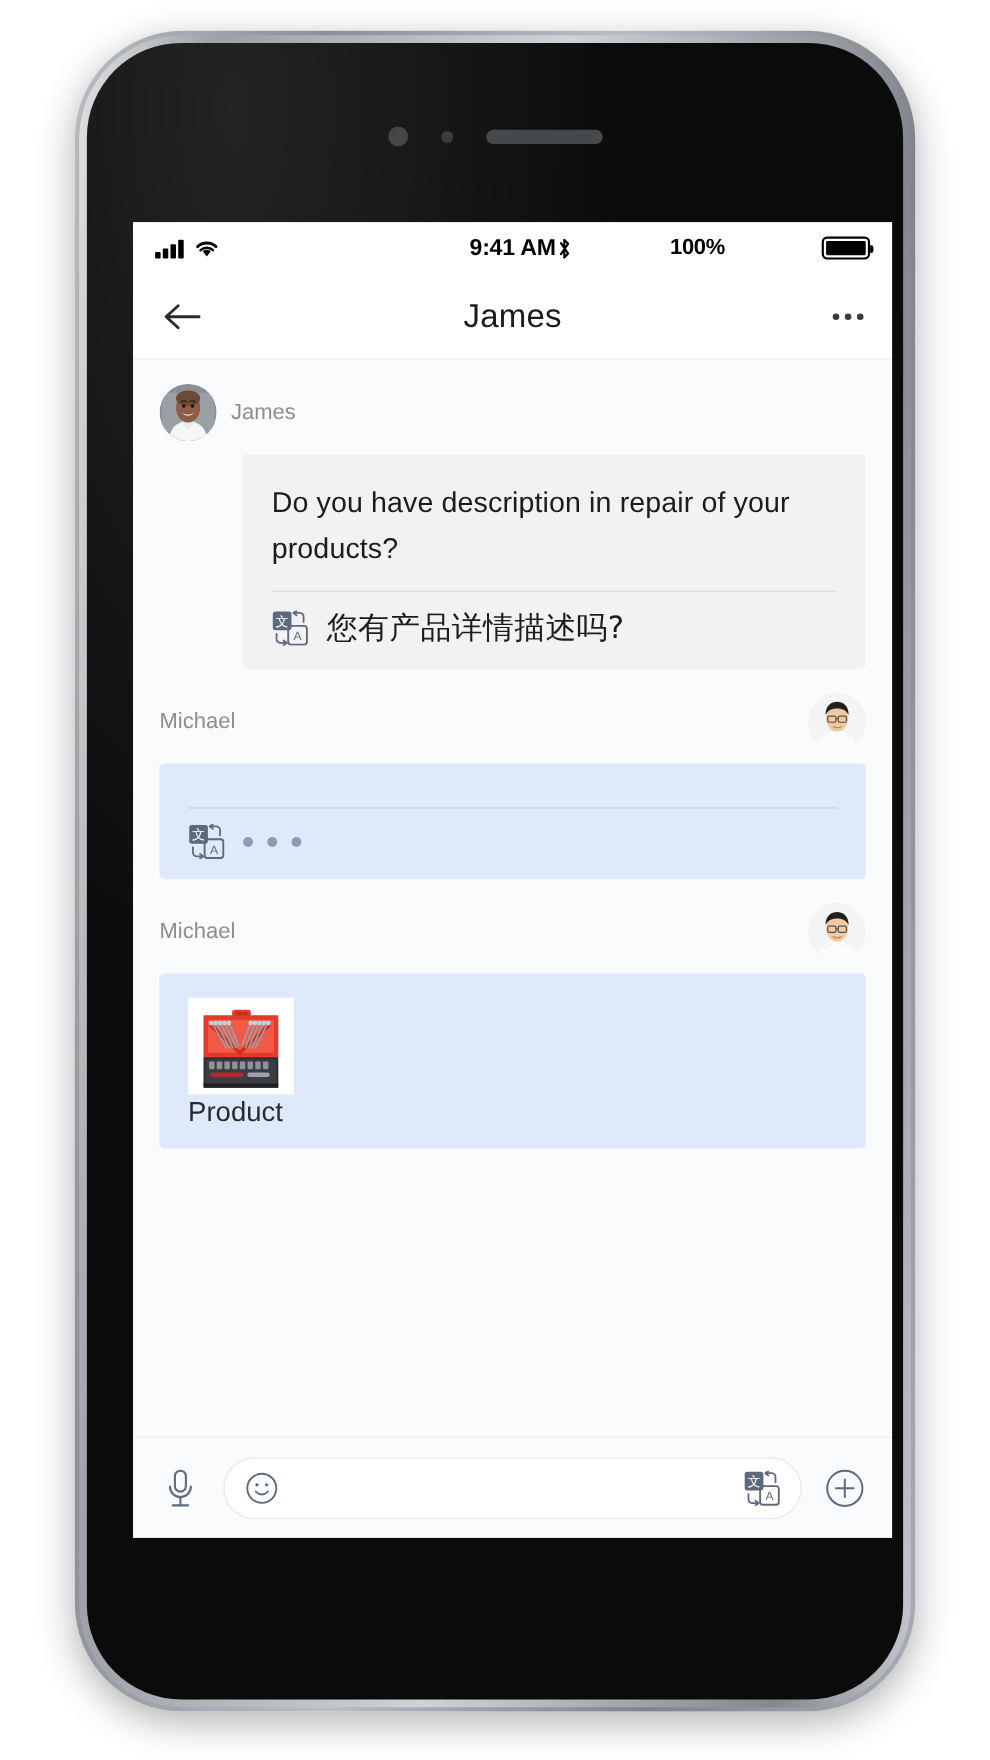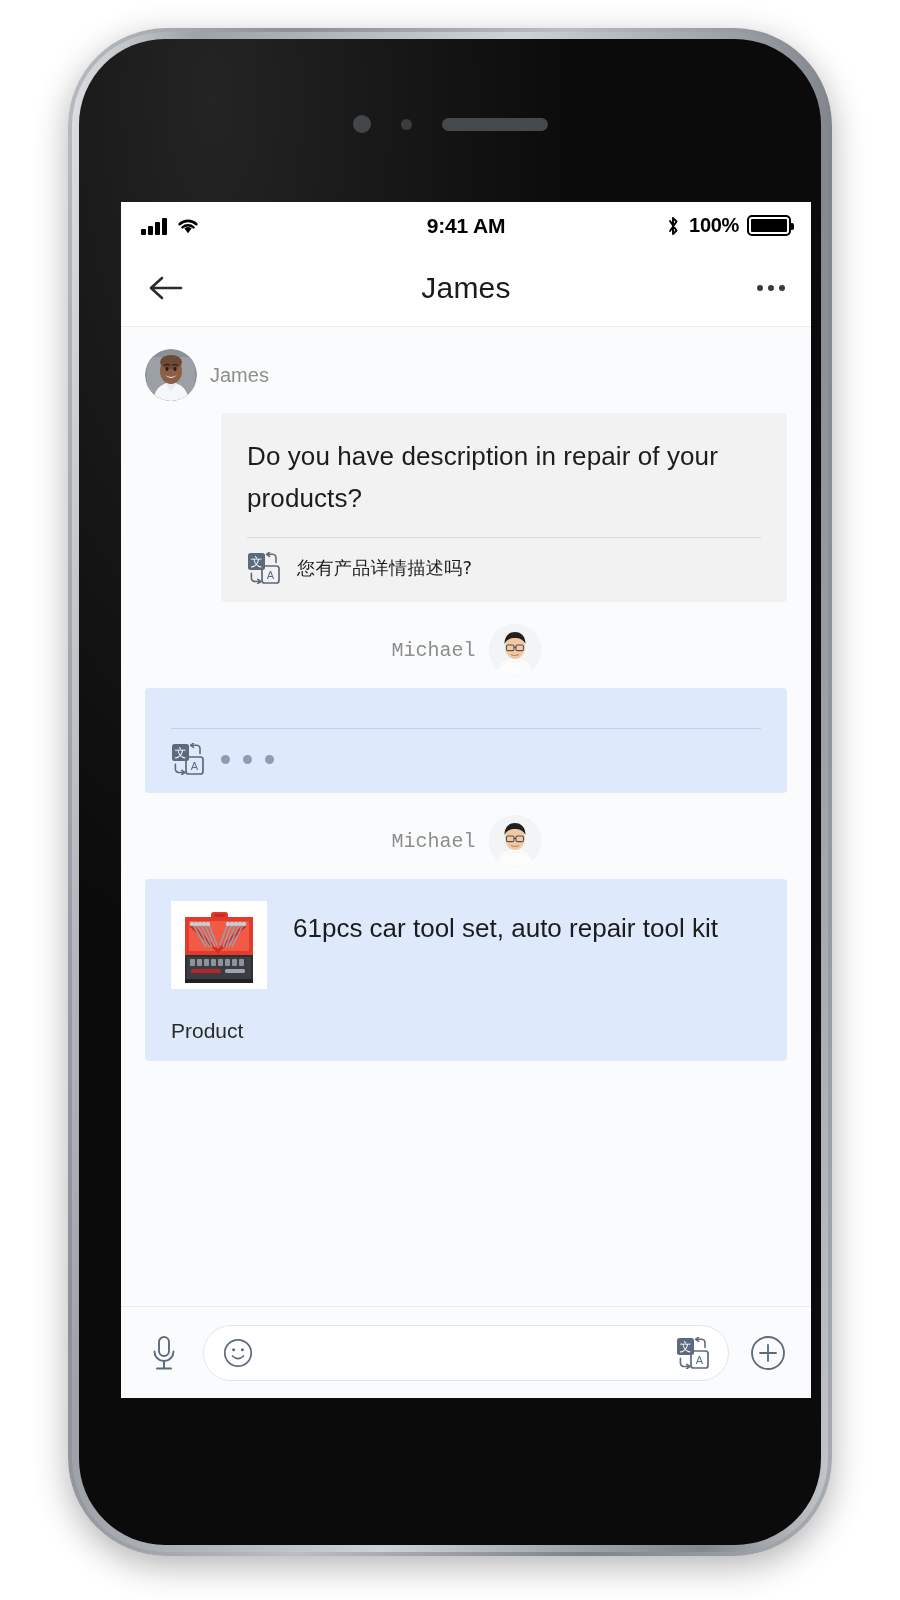--- a/index.html
+++ b/index.html
@@ -124,21 +124,21 @@
     color: #000;
   }
   .sb-left { display: flex; align-items: flex-end; gap: 9px; flex: 1; }
   .signal-bars { display: flex; align-items: flex-end; gap: 2.5px; height: 17px; }
   .signal-bars i { display: block; width: 4.5px; background: #000; border-radius: 1px; }
   .signal-bars i:nth-child(1){ height: 6px; }
   .signal-bars i:nth-child(2){ height: 9px; }
   .signal-bars i:nth-child(3){ height: 13px; }
   .signal-bars i:nth-child(4){ height: 17px; }
   .sb-center { flex: 0 0 auto; font-size: 21px; font-weight: bold; letter-spacing: -0.2px; }
-  .sb-right { flex: 1; display: flex; align-items: center; justify-content: flex-end; gap: 8px; }
+  .sb-right { flex: 1; display: flex; align-items: center; justify-content: space-between; gap: 8px; }
   .battery-pct { font-size: 20px; font-weight: bold; letter-spacing: -0.3px; }
   .battery {
     width: 44px; height: 21px;
     border: 2.5px solid #000;
     border-radius: 5px;
     position: relative;
     box-sizing: border-box;
     padding: 2px;
   }
   .battery::after {
@@ -189,21 +189,21 @@
     overflow: hidden;
   }
 
   .msg-row { margin-bottom: 22px; }
   .msg-head {
     display: flex;
     align-items: center;
     gap: 13px;
     margin-bottom: 12px;
   }
-  .msg-head.right { justify-content: center; font-family: Liberation Mono, monospace; }
+  .msg-head.right { justify-content: space-between; }
   .msg-name { font-size: 20px; color: #8d8d8d; }
 
   .avatar {
     width: 52px; height: 52px;
     border-radius: 50%;
     overflow: hidden;
     flex: 0 0 auto;
     background: #eceef0;
     position: relative;
   }
@@ -225,44 +225,44 @@
 
   .bubble-div {
     height: 1px;
     background: rgba(0,0,0,0.10);
     margin: 18px 0 14px 0;
   }
   .bubble.out .bubble-div { background: rgba(80,110,170,0.20); }
 
   .trans-row { display: flex; align-items: center; gap: 16px; }
   .trans-text {
-    font-size: 18px;
+    font-size: 28px;
     color: #1c1c1c;
     font-family: "DejaVu Sans", sans-serif;
     letter-spacing: 0.4px;
   }
   .dots { display: flex; align-items: center; gap: 13px; }
   .dots i { display:block; width: 9px; height: 9px; border-radius: 50%; background: #8f9bb0; }
 
   
   .tr-icon { width: 34px; height: 32px; flex: 0 0 auto; }
 
   
   .product-card { display: flex; align-items: flex-start; gap: 26px; }
   .product-left { width: 96px; flex: 0 0 auto; }
   .product-thumb {
     width: 96px; height: 88px;
     background: #ffffff;
     overflow: hidden;
     position: relative;
   }
   .product-label {
-    font-size: 21px;
+    font-size: 25px;
     color: #2b2b2b;
-    margin-top: 30px;
+    margin-top: 2px;
     text-align: left;
   }
   .product-title {
     font-size: 26px;
     line-height: 1.62;
     color: #1c1c1c;
     padding-top: 6px;
   }
 
   
@@ -533,21 +533,20 @@
                         <rect x="61" y="58" width="5" height="7" rx="1"></rect>
                         <rect x="68" y="58" width="5" height="7" rx="1"></rect>
                       </g>
                       <rect x="20" y="68" width="30" height="4" rx="1.6" fill="#b5272a"></rect>
                       <rect x="54" y="68" width="20" height="4" rx="1.6" fill="#9ea4ab"></rect>
                       <rect x="14" y="78" width="68" height="4" fill="#1f2024"></rect>
                     </svg>
                   </div>
                   <div class="product-label">Product</div>
                 </div>
-                <div class="product-title">61pcs car tool set, auto repair tool kit</div>
               </div>
             </div>
           </div>
 
         </div>
 
         <div class="input-bar">
           <div class="mic-btn">
             <svg width="30" height="38" viewBox="0 0 30 38">
               <rect x="10" y="3" width="10" height="19" rx="5" fill="none" stroke="#5c6a7d" stroke-width="1.9"></rect>

